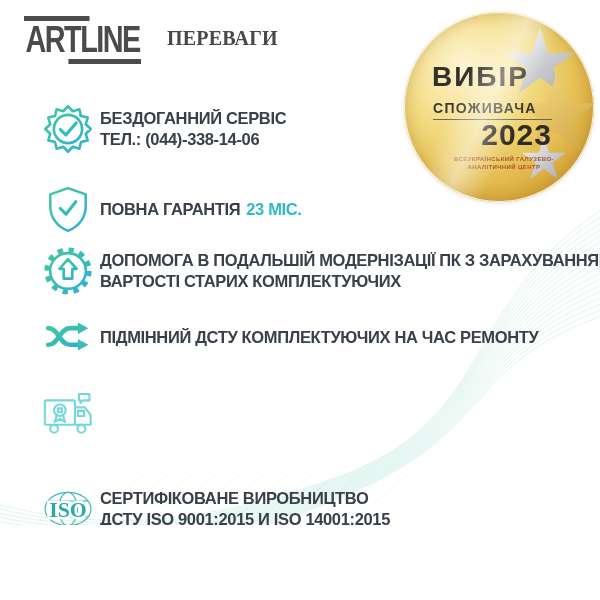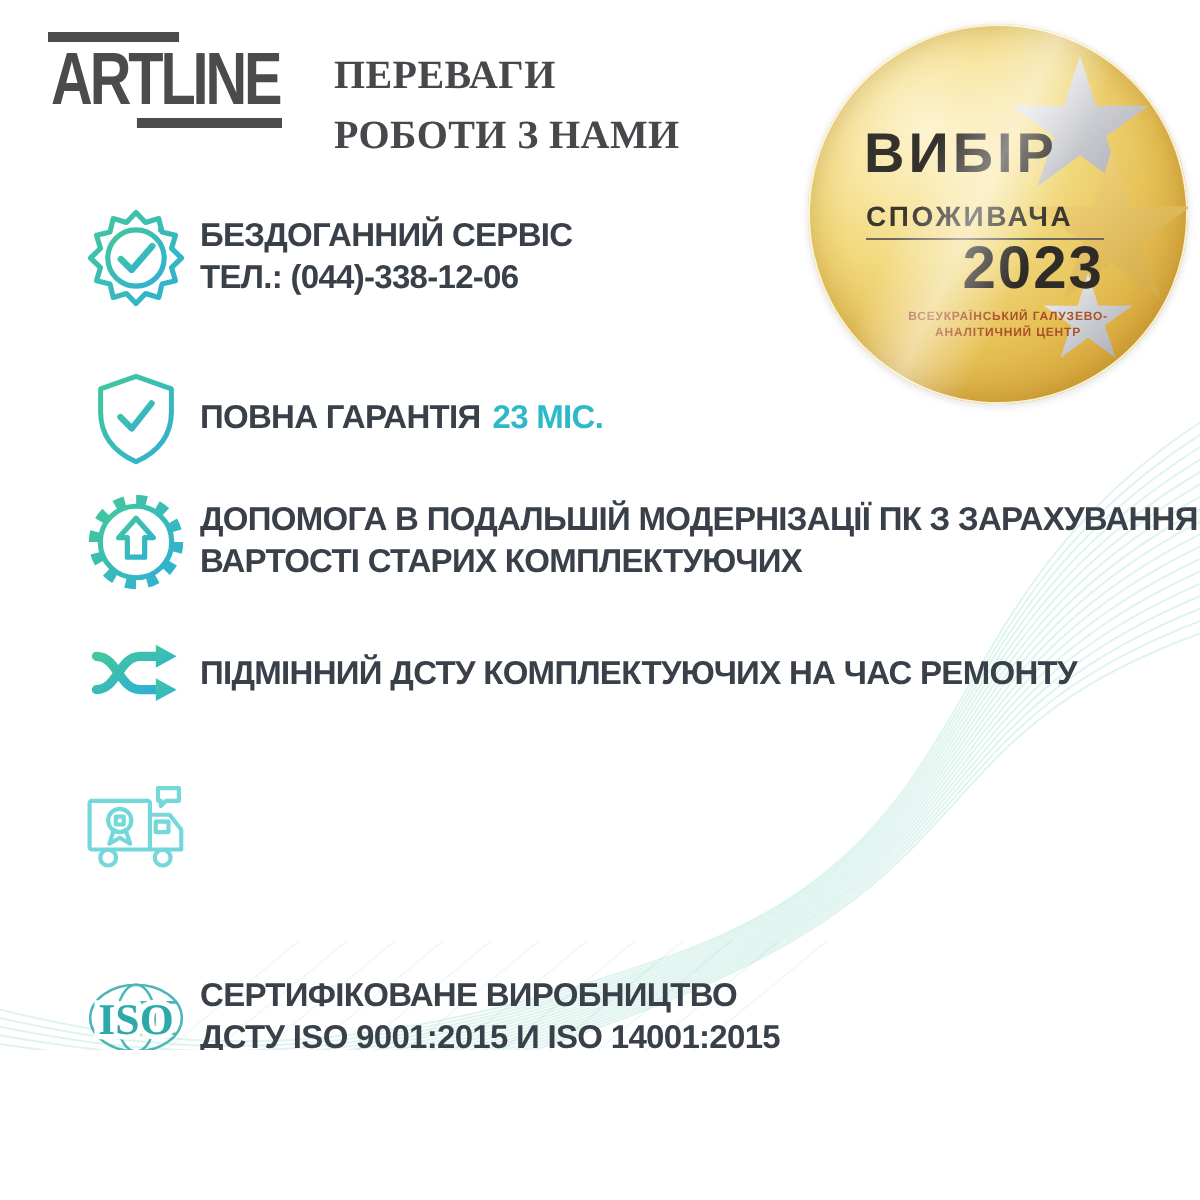--- a/index.html
+++ b/index.html
@@ -112,21 +112,20 @@
   <div class="logo">
     <span class="logo-inner">
       <span class="logo-bar-top"></span>
       <span>ARTLINE</span>
       <span class="logo-bar-bottom"></span>
     </span>
   </div>
 
   <div class="title">
     <div>ПЕРЕВАГИ</div>
-    <div>РОБОТИ З НАМИ</div>
   </div>
 
   <div class="medal">
     <svg class="medal-stars" width="190" height="190" viewBox="0 0 190 190">
       <polygon points="50,5 60,36.2 92.8,36.1 66.2,55.3 76.5,86.4 50,67 23.5,86.4 33.8,55.3 7.2,36.1 40,36.2" fill="url(#silvergrad)" transform="translate(96,12) scale(0.80)"></polygon>
       <polygon points="50,5 60,36.2 92.8,36.1 66.2,55.3 76.5,86.4 50,67 23.5,86.4 33.8,55.3 7.2,36.1 40,36.2" fill="url(#goldstargrad)" transform="translate(106,58) scale(0.92)"></polygon>
       <polygon points="50,5 60,36.2 92.8,36.1 66.2,55.3 76.5,86.4 50,67 23.5,86.4 33.8,55.3 7.2,36.1 40,36.2" fill="url(#silvergrad)" transform="translate(114,122) scale(0.52)"></polygon>
     </svg>
     <div class="medal-line1">ВИБІР</div>
     <div class="medal-line2">СПОЖИВАЧА</div>
@@ -139,21 +138,21 @@
     <div class="icon-box">
       <svg width="52" height="52" viewBox="0 0 48 48">
         <polygon class="tealstroke" points="45,24 40.4,28.4 42.2,34.5 36,36 34.5,42.2 28.4,40.4 24,45 19.6,40.4 13.5,42.2 12,36 5.8,34.5 7.6,28.4 3,24 7.6,19.6 5.8,13.5 12,12 13.5,5.8 19.6,7.6 24,3 28.4,7.6 34.5,5.8 36,12 42.2,13.5 40.4,19.6"></polygon>
         <circle class="tealstroke" cx="24" cy="24" r="13"></circle>
         <polyline class="tealcheck" points="17,24.5 22,29.5 31.5,18.5"></polyline>
         <circle cx="35.5" cy="11" r="1.4" fill="url(#icongrad)"></circle>
       </svg>
     </div>
     <div class="txt">
       <div class="ln">БЕЗДОГАННИЙ СЕРВІС</div>
-      <div class="ln">ТЕЛ.: (044)-338-12-06</div>
+      <div class="ln">ТЕЛ.: (044)-338-14-06</div>
     </div>
   </div>
 
   <div class="row" style="top:184px">
     <div class="icon-box">
       <svg width="50" height="50" viewBox="0 0 48 48">
         <path class="tealstroke" d="M24 4 L41 10 V21 C41 33 34 40.5 24 45 C14 40.5 7 33 7 21 V10 Z"></path>
         <polyline class="tealcheck" points="16.5,23.5 22,29 31.5,17"></polyline>
       </svg>
     </div>

